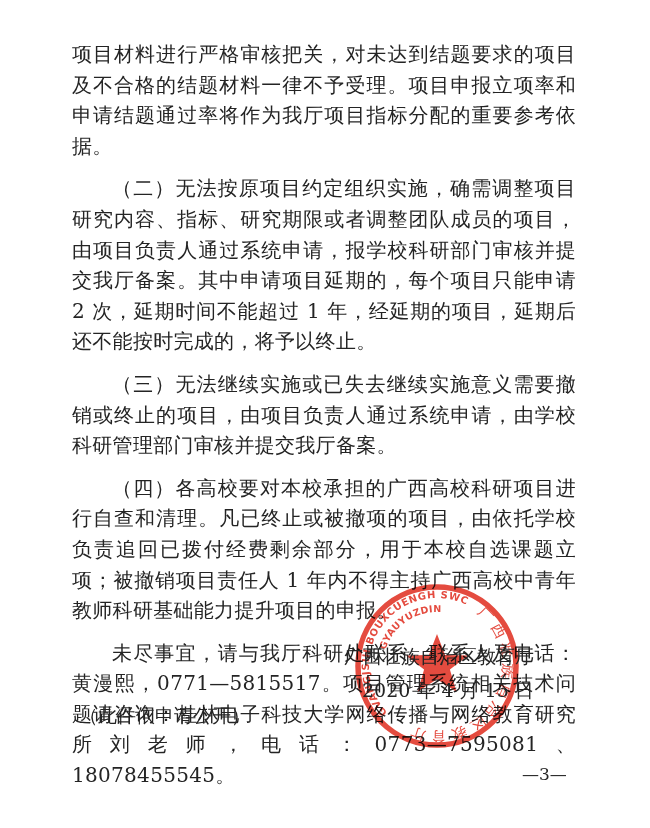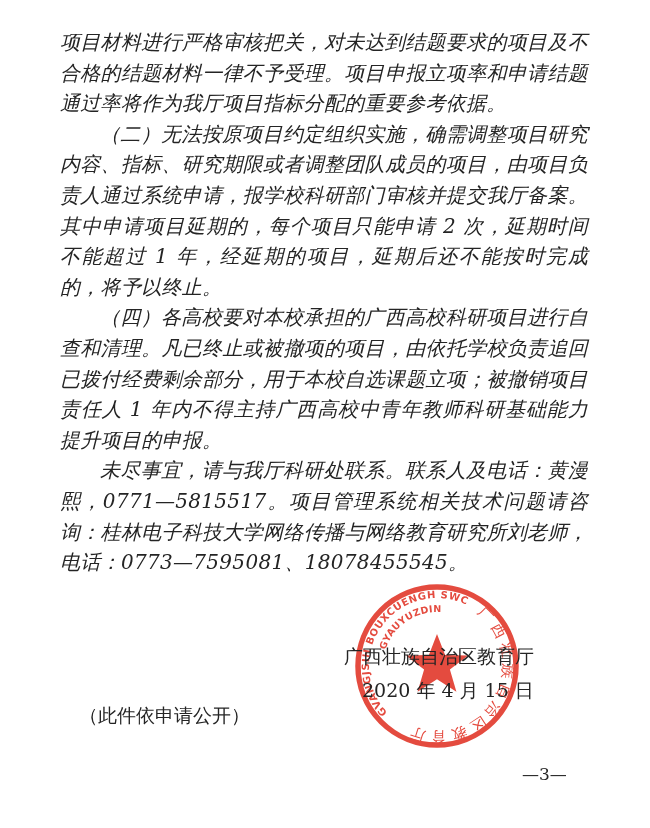--- a/index.html
+++ b/index.html
@@ -16,21 +16,21 @@
     position: absolute;
     left: 60px;
     top: 27px;
     width: 528px;
     font-size: 20px;
     line-height: 30.6px;
     letter-spacing: 0.3px;
     text-align: justify;
     text-justify: inter-character;
   }
-  .body-text p { margin: 0; font-style: italic; }
+  .body-text p { margin: 12px; }
   .body-text p.indent { text-indent: 2em; }
 
   .seal {
     position: absolute;
     left: 352px;
     top: 581px;
     width: 170px;
     height: 170px;
     opacity: 0.92;
     mix-blend-mode: multiply;
@@ -78,20 +78,21 @@
   }
 </style>
 </head>
 <body>
 
 <div class="page">
 
   <div class="body-text">
     <p>项目材料进行严格审核把关，对未达到结题要求的项目及不合格的结题材料一律不予受理。项目申报立项率和申请结题通过率将作为我厅项目指标分配的重要参考依据。</p>
     <p class="indent">（二）无法按原项目约定组织实施，确需调整项目研究内容、指标、研究期限或者调整团队成员的项目，由项目负责人通过系统申请，报学校科研部门审核并提交我厅备案。其中申请项目延期的，每个项目只能申请 2 次，延期时间不能超过 1 年，经延期的项目，延期后还不能按时完成的，将予以终止。</p>
+    <p class="indent">（三）无法继续实施或已失去继续实施意义需要撤销或终止的项目，由项目负责人通过系统申请，由学校科研管理部门审核并提交我厅备案。</p>
     <p class="indent">（四）各高校要对本校承担的广西高校科研项目进行自查和清理。凡已终止或被撤项的项目，由依托学校负责追回已拨付经费剩余部分，用于本校自选课题立项；被撤销项目责任人 1 年内不得主持广西高校中青年教师科研基础能力提升项目的申报。</p>
     <p class="indent">未尽事宜，请与我厅科研处联系。联系人及电话：黄漫熙，0771—5815517。项目管理系统相关技术问题请咨询：桂林电子科技大学网络传播与网络教育研究所刘老师，电话：0773—7595081、18078455545。</p>
   </div>
 
   <div class="seal">
     <svg viewBox="0 0 170 170" width="170" height="170">
       <defs>
         <path id="arcZhuangOuter" d="M 36.9 133.1 A 68 68 0 0 1 113.7 23.4" fill="none"></path>
         <path id="arcZhuangInner" d="M 32.8 71 A 54 54 0 0 1 89.7 31.2" fill="none"></path>
         <path id="arcChinese" d="M 122.9 30.9 A 66 66 0 0 1 57.1 144.8" fill="none"></path>

